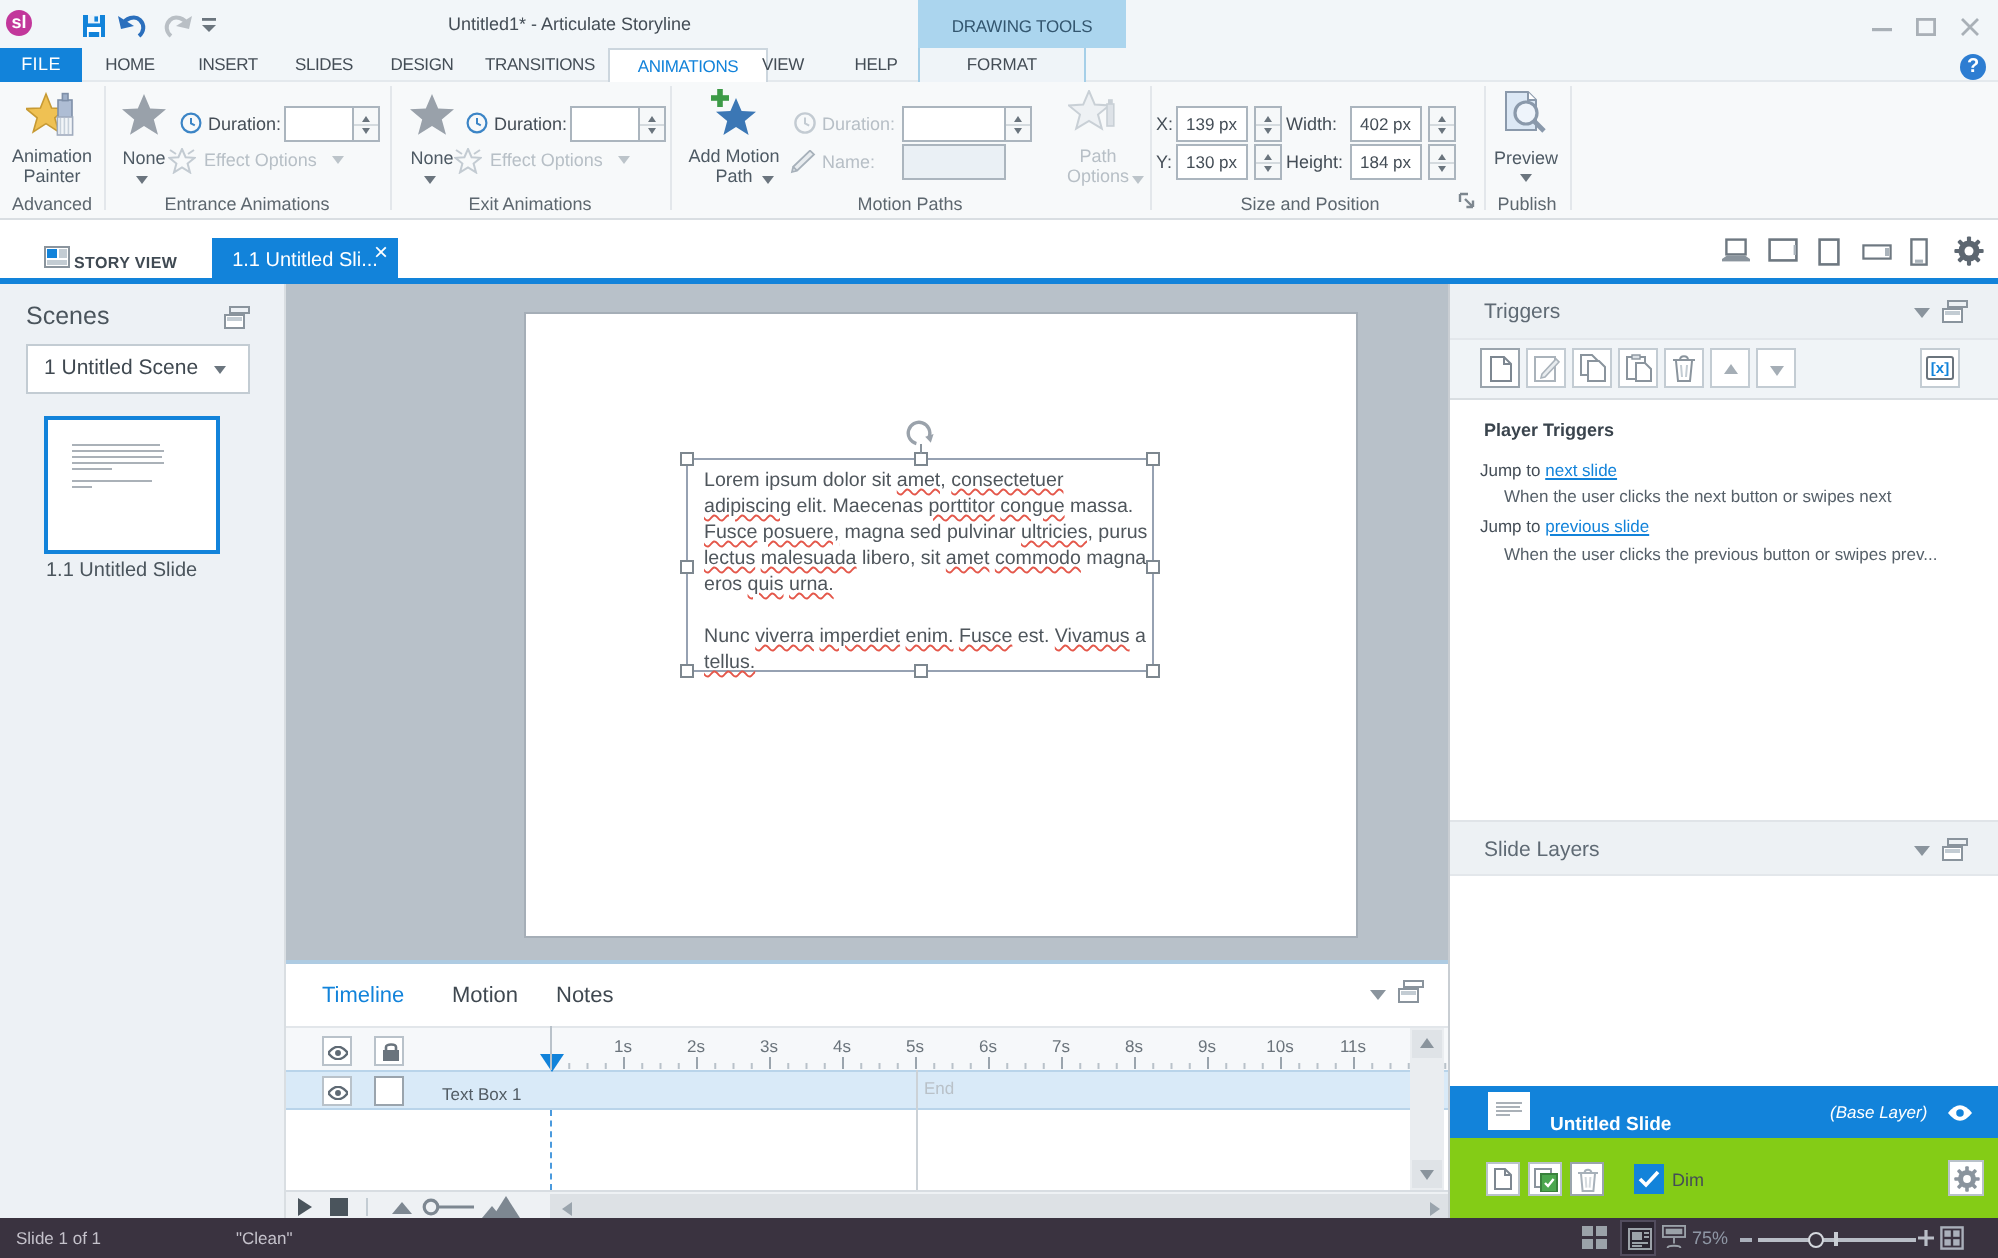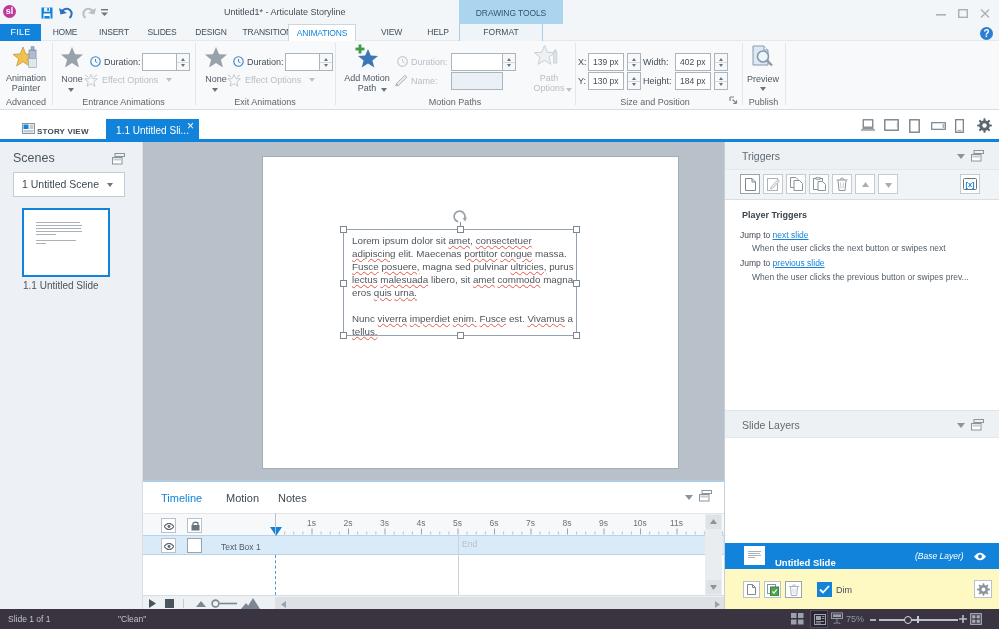--- a/index.html
+++ b/index.html
@@ -109,21 +109,21 @@
         <path d="M1 0.5 L9 8.5 M9 0.5 L1 8.5" stroke="#a9b0b7" stroke-width="1.4"></path>
       </svg>
   </div>
   <div id="tabrow">
     <div class="rtab" id="tab-file">FILE</div>
     <div class="rtab" style="left:47px;width:36px;">HOME</div>
     <div class="rtab" style="left:96px;width:36px;">INSERT</div>
     <div class="rtab" style="left:144px;width:36px;">SLIDES</div>
     <div class="rtab" style="left:193px;width:36px;">DESIGN</div>
     <div class="rtab" style="left:240px;width:60px;">TRANSITIONS</div>
-    <div class="rtab" id="tab-anim" style="left:288px;width:68px;">ANIMATIONS</div>
+    <div class="rtab" id="tab-anim" style="left:304px;width:80px;">ANIMATIONS</div>
     <div class="rtab" style="left:374px;width:35px;">VIEW</div>
     <div class="rtab" style="left:420px;width:36px;">HELP</div>
   </div>
   <div id="dtools">DRAWING TOOLS</div>
   <div id="dformat">FORMAT</div>
   <div id="helpq">?</div>
   <div id="ribbon">
 
     <svg class="abs" style="left:13px;top:5px" width="28" height="24" viewBox="0 0 28 24">
       <path d="M10 1 L12.8 8 L20 8.3 L14.4 12.9 L16.4 20 L10 15.8 L3.6 20 L5.6 12.9 L0 8.3 L7.2 8 Z" fill="#efc153" stroke="#c79a33" stroke-width="0.8"></path>
@@ -526,21 +526,21 @@
           <div class="minitxt" style="left:4px;top:9px;width:13px;"></div>
           <div class="minitxt" style="left:4px;top:11px;width:7px;"></div>
         </div>
         <div class="abs" style="left:50px;top:14px;font-size:9.5px;font-weight:bold;">Untitled Slide</div>
         <div class="abs" style="left:190px;top:8px;font-size:8.5px;font-style:italic;">(Base Layer)</div>
         <svg class="abs" style="left:249px;top:9px" width="12" height="9" viewBox="0 0 14 10">
             <path d="M0 5 Q7 -4 14 5 Q7 14 0 5 Z" fill="#fff"></path>
             <circle cx="7" cy="5" r="2.2" fill="#1283da"></circle>
           </svg>
       </div>
-      <div class="abs" style="left:0;top:427px;width:275px;height:40px;background:#fef9c3;">
+      <div class="abs" style="left:0;top:427px;width:275px;height:40px;background:#84cc16;">
         <div class="icobtn" style="left:18px;top:12px;width:17px;height:17px;">
           <svg style="margin:2px 0 0 3px" width="9" height="11" viewBox="0 0 9 11">
               <path d="M0.5 0.5 H5.5 L8.5 3.5 V10.5 H0.5 Z" fill="#fff" stroke="#7d8791"></path>
               <path d="M5.5 0.5 V3.5 H8.5" fill="none" stroke="#7d8791"></path>
             </svg>
         </div>
         <div class="icobtn" style="left:39px;top:12px;width:17px;height:17px;">
           <svg style="margin:2px 0 0 2px" width="12" height="12" viewBox="0 0 12 12">
               <rect x="0.5" y="0.5" width="8" height="9" fill="#fff" stroke="#8a949d"></rect>
               <rect x="3.5" y="3" width="8" height="9" fill="#4ca74f" stroke="#39813c"></rect>

